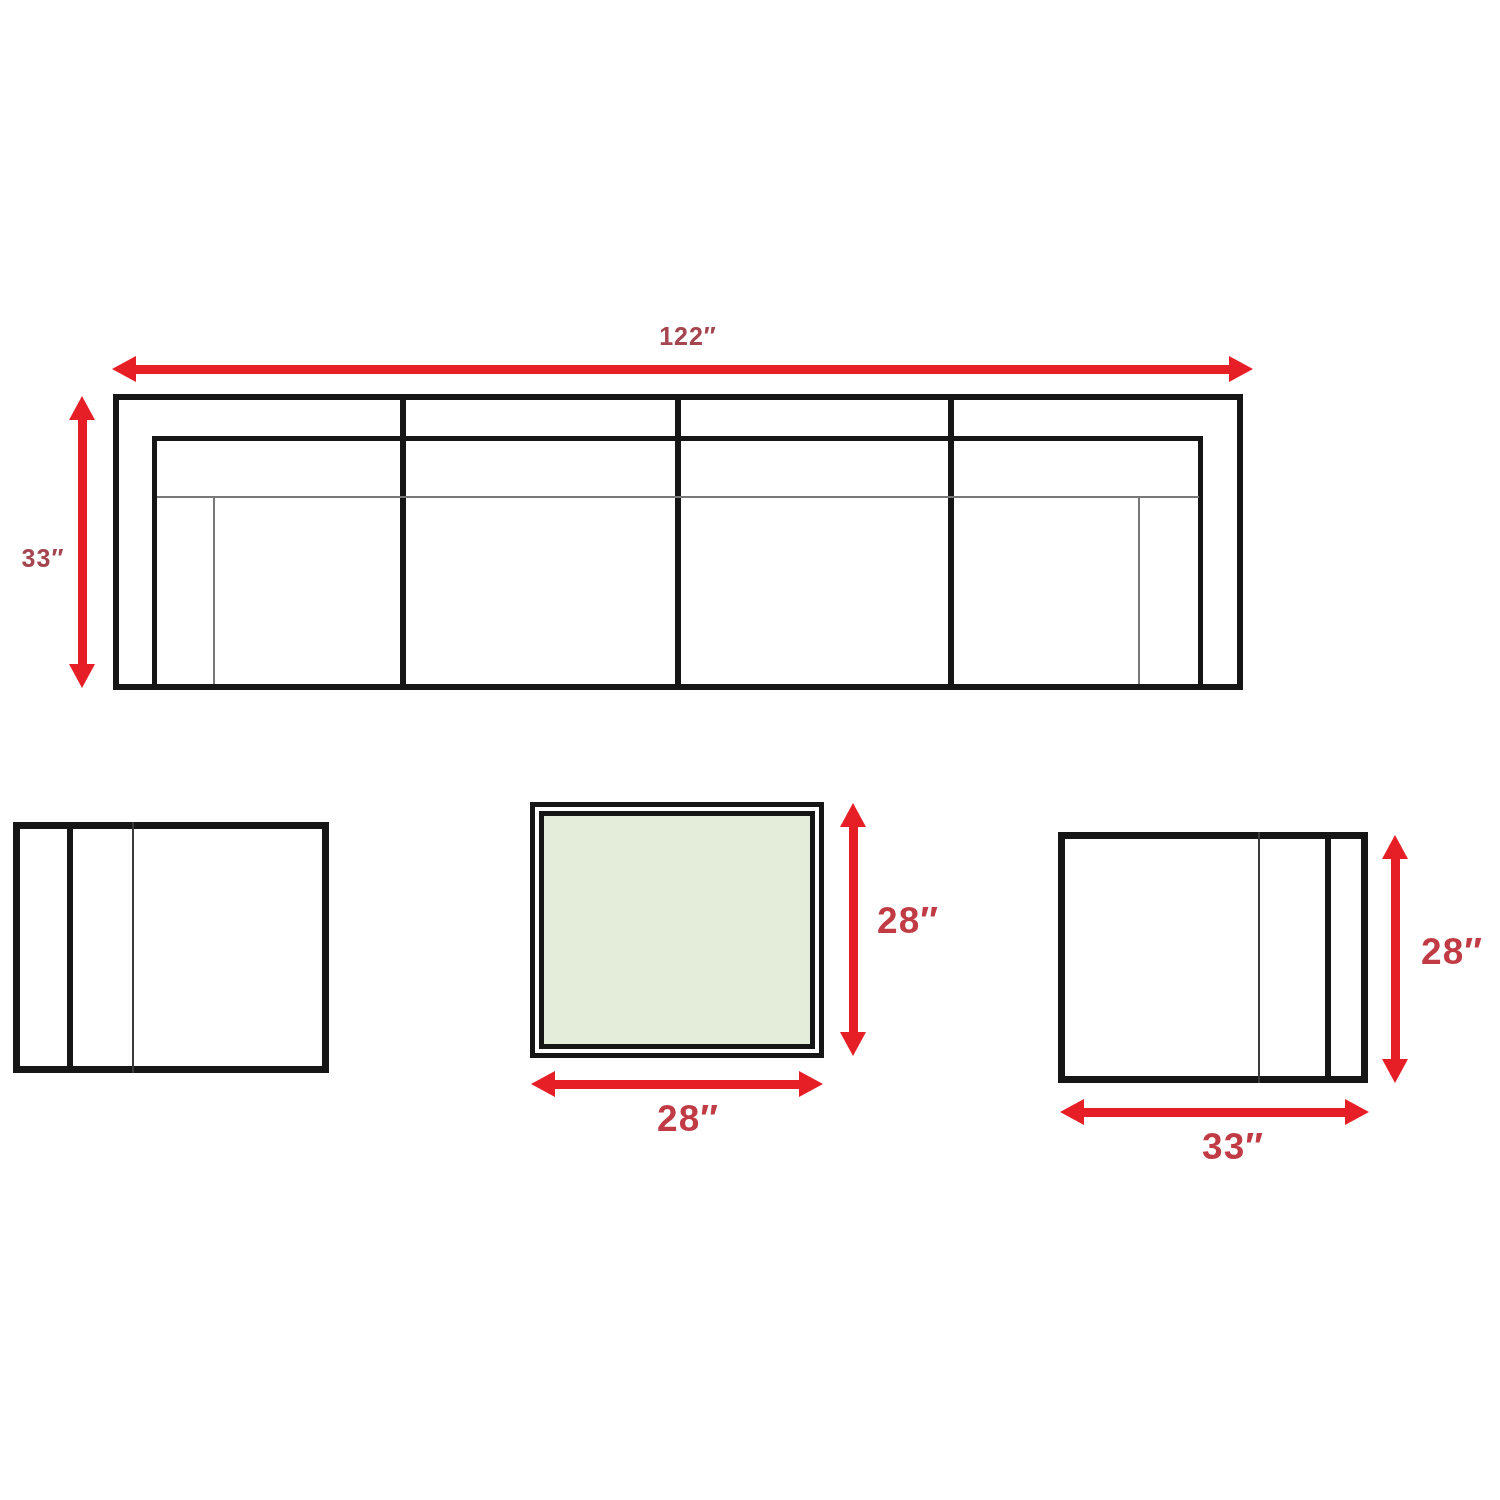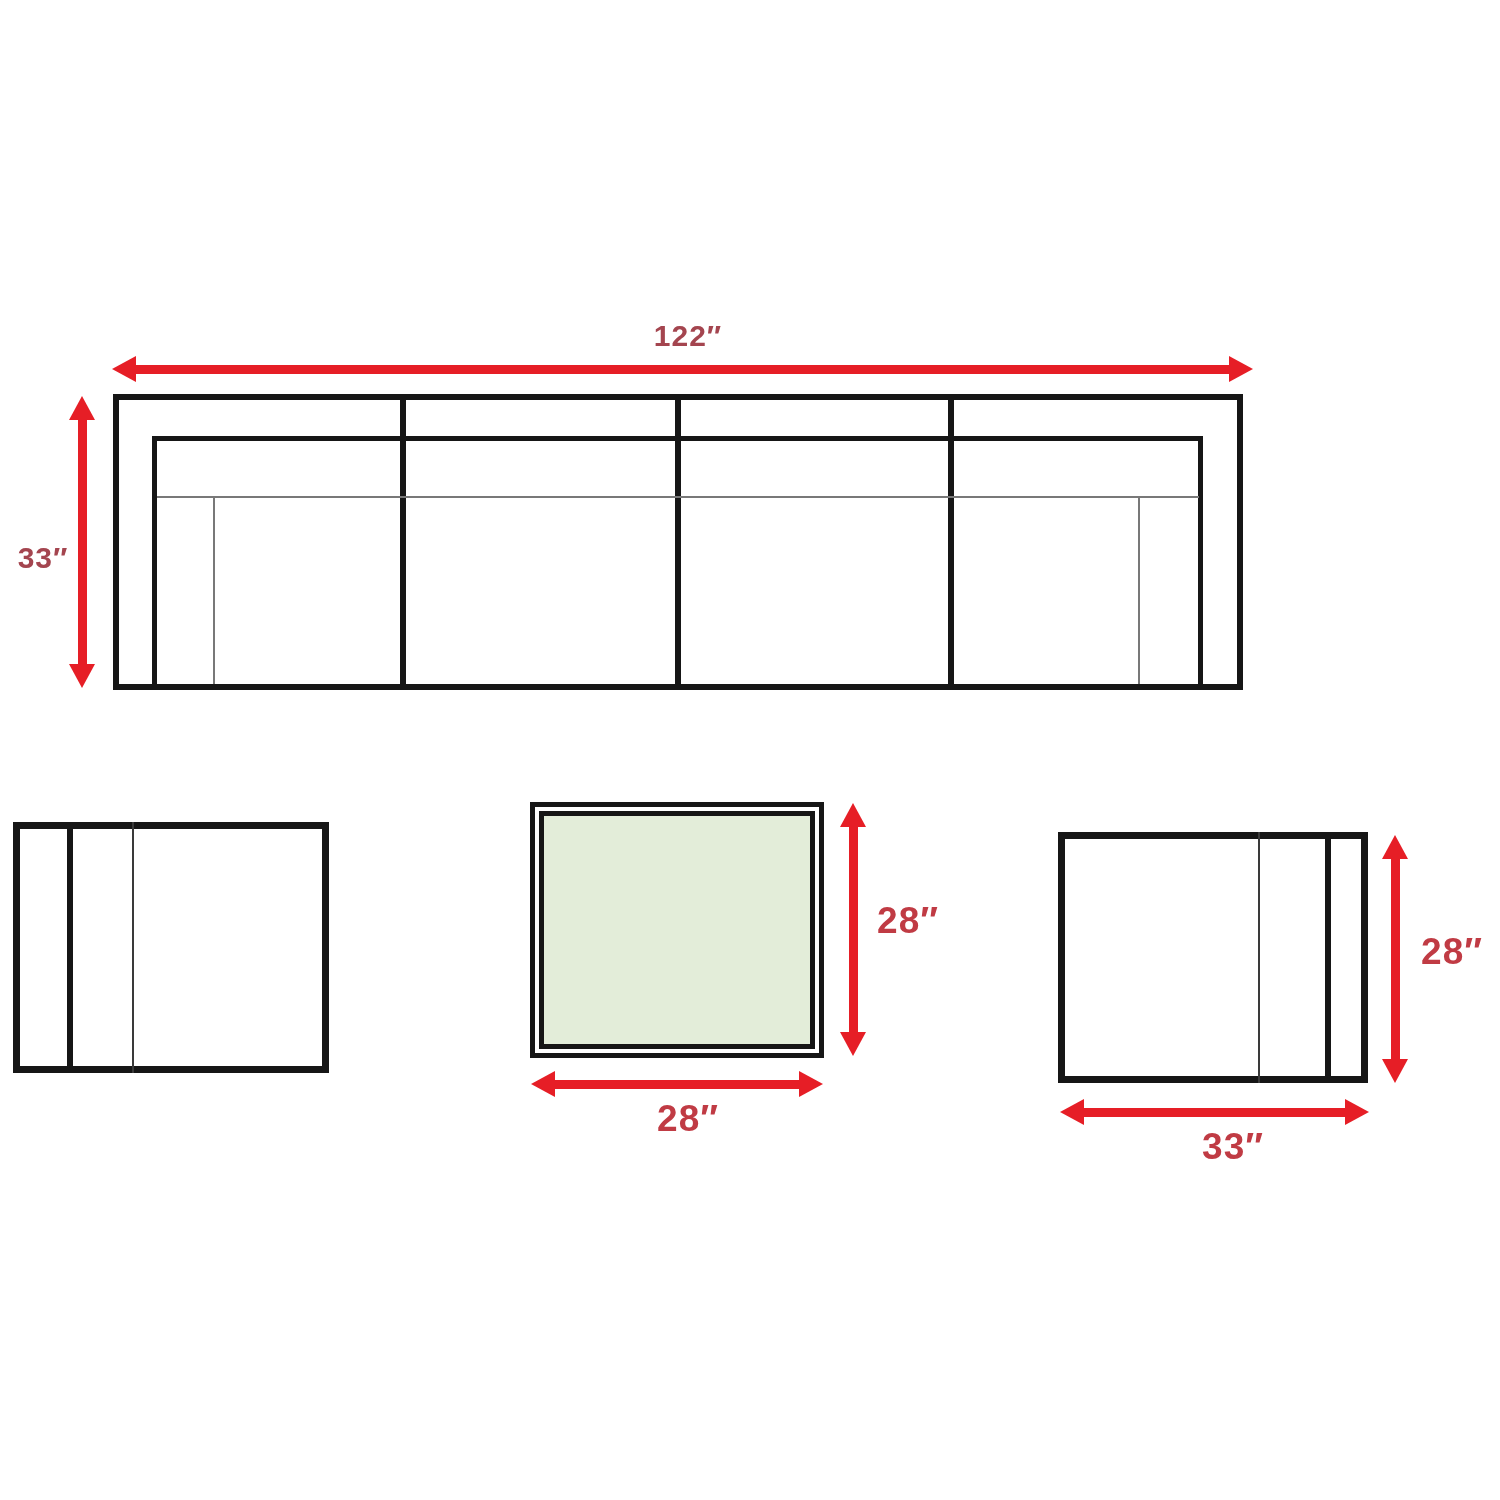--- a/index.html
+++ b/index.html
@@ -55,21 +55,21 @@
   .a-sofa-width{left:112px;top:369px;width:1141px;}
   .a-sofa-height{left:82px;top:396px;height:292px;}
   .a-table-height{left:853px;top:803px;height:253px;}
   .a-table-width{left:531px;top:1084px;width:292px;}
   .a-chair-height{left:1395px;top:835px;height:248px;}
   .a-chair-width{left:1060px;top:1112px;width:309px;}
 
   
   .dim-label{position:absolute;transform:translate(-50%,-50%);
     font-weight:600;white-space:nowrap;letter-spacing:1px;}
-  .lab-sofa{font-size:30px;color:var(--label-sofa);}
+  .lab-sofa{font-size:25px;color:var(--label-sofa);}
   .lab-bottom{font-size:37px;color:var(--label-bottom);}
   .l-sofa-width{left:688px;top:336px;}
   .l-sofa-height{left:43px;top:558px;}
   .l-table-height{left:908px;top:921px;}
   .l-table-width{left:688px;top:1119px;}
   .l-chair-height{left:1452px;top:952px;}
   .l-chair-width{left:1233px;top:1147px;}
 </style>
 </head>
 <body>

